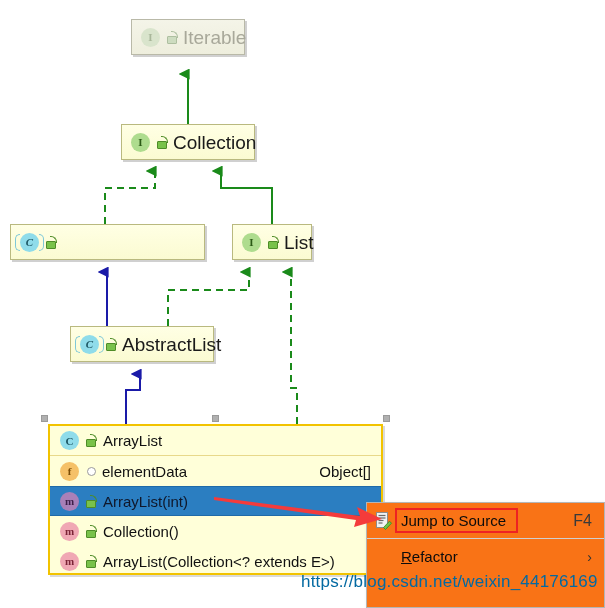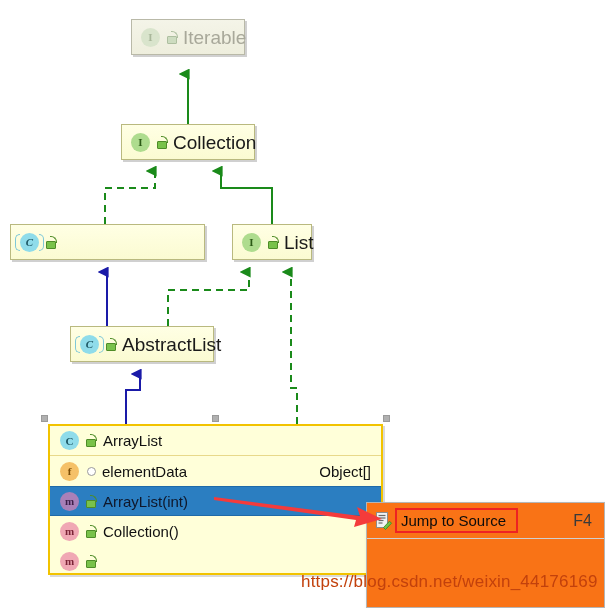--- a/index.html
+++ b/index.html
@@ -232,21 +232,21 @@
 
   
   #annot-arrow { position: absolute; left: 0; top: 0; width: 605px; height: 608px; pointer-events: none; }
 
   
   #watermark {
     position: absolute;
     left: 301px;
     top: 572px;
     font-size: 17px;
-    color: #c2410c;
+    color: #0369a1;
     letter-spacing: 0.2px;
     white-space: nowrap;
     font-family: "Liberation Sans", sans-serif;
   }
 </style>
 </head>
 <body>
 
 <div id="canvas">
 
@@ -376,20 +376,21 @@
       </span>
       <span class="rlabel">Collection()</span>
     </div>
 
     <div class="al-row">
       <span class="kind kind-m">m</span>
       <span class="lock">
         <span class="shackle"></span>
           <span class="body"></span>
       </span>
+      <span class="rlabel">ArrayList(Collection&lt;? extends E&gt;)</span>
     </div>
   </div>
 
   <div id="ctxmenu" style="left:366px; top:502px; width:239px; height:106px;">
 
     <div class="mi highlighted">
       <svg id="jts-icon" viewBox="0 0 19 19" xmlns="http://www.w3.org/2000/svg">
         <rect x="2.5" y="1.5" width="11" height="15" fill="#f2f2f2" stroke="#8c8c8c" stroke-width="1"></rect>
         <line x1="4.5" y1="4.5" x2="11.5" y2="4.5" stroke="#6a6a6a" stroke-width="1.2"></line>
         <line x1="4.5" y1="7" x2="11.5" y2="7" stroke="#6a6a6a" stroke-width="1.2"></line>
@@ -397,20 +398,24 @@
         <line x1="4.5" y1="12" x2="8.5" y2="12" stroke="#6a6a6a" stroke-width="1.2"></line>
         <path d="M9.5 16.5 L15.5 10.2 L17.5 12.2 L11.5 18.5 Z" fill="#6ec34a" stroke="#3f8c23" stroke-width="0.9"></path>
       </svg>
       <span class="mlabel">Jump to Source</span>
       <span class="accel">F4</span>
     </div>
 
 
     <div class="msep"></div>
 
+    <div class="mi">
+      <span class="mlabel"><u>R</u>efactor</span>
+      <span class="submenu-arrow">›</span>
+    </div>
   </div>
 
   <svg id="annot-arrow" viewBox="0 0 605 608" xmlns="http://www.w3.org/2000/svg">
     <path d="M214,497 L360,516 L357,507 L382,519 L354,527 L356,520 L214,500 Z" fill="#f43b3b"></path>
   </svg>
 
   <div id="watermark">https://blog.csdn.net/weixin_44176169</div>
 
 </div>
 

